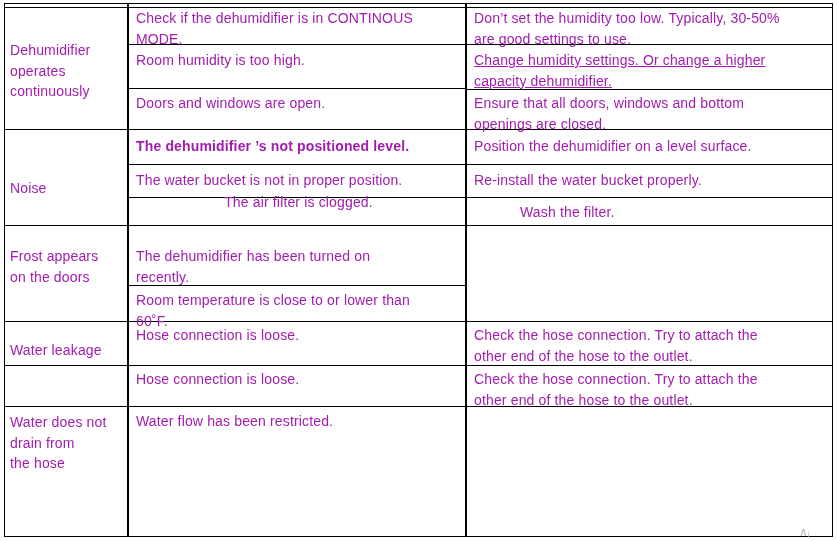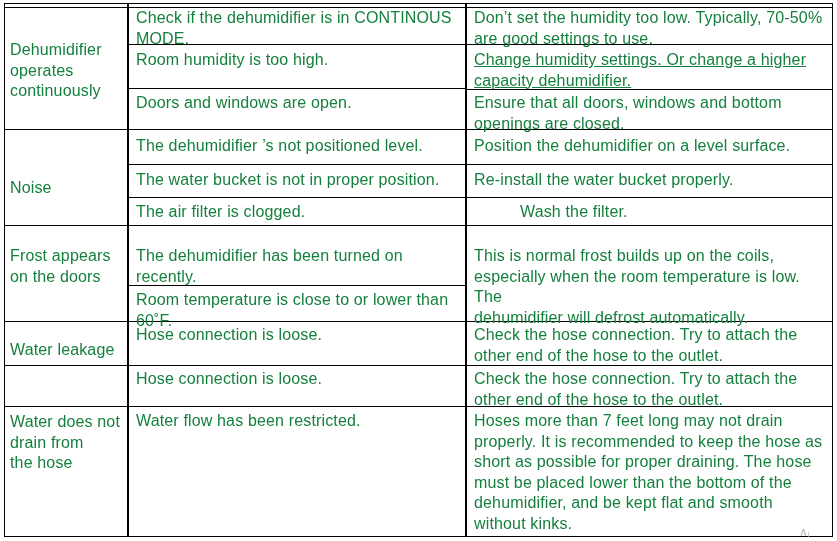--- a/index.html
+++ b/index.html
@@ -57,24 +57,24 @@
   .hrule {
     position: absolute;
     height: 1.2px;
     background: #000;
   }
 
   
   .cell {
     position: absolute;
     box-sizing: border-box;
-    font-size: 16px;
+    font-size: 14px;
     line-height: 20.5px;
     letter-spacing: 0.15px;
-    color: #15803d;
+    color: #a21caf;
     white-space: pre-line;
   }
   .cell.col-problem {
     left: 10px;
     width: 116px;
     padding: 0;
   }
   .cell.col-cause {
     left: 136px;
     width: 325px;
@@ -133,56 +133,47 @@
   <div class="cell col-problem" style="top:340px;">Water leakage</div>
   <div class="cell col-problem" style="top:412px;">Water does not
 drain from
 the hose</div>
 
   <div class="cell col-cause" style="top:8px;">Check if the dehumidifier  is in CONTINOUS
 MODE.</div>
   <div class="cell col-cause" style="top:50px;">Room humidity  is too high.</div>
   <div class="cell col-cause" style="top:93px;">Doors and windows are open.</div>
 
-  <div class="cell col-cause" style="top:136px;">The dehumidifier ’s not positioned  level.</div>
+  <div class="cell col-cause" style="top:136px;font-weight:bold;">The dehumidifier ’s not positioned  level.</div>
   <div class="cell col-cause" style="top:170px;">The water bucket is not in proper  position.</div>
-  <div class="cell col-cause" style="top:202px;">The air filter  is clogged.</div>
+  <div class="cell col-cause" style="top:192px;text-align:center;">The air filter  is clogged.</div>
 
   <div class="cell col-cause" style="top:246px;">The dehumidifier  has been turned on
 recently.</div>
   <div class="cell col-cause" style="top:290px;">Room temperature  is close to or lower than
 60˚F.</div>
 
   <div class="cell col-cause" style="top:325px;">Hose connection is loose.</div>
 
   <div class="cell col-cause" style="top:369px;">Hose connection is loose.</div>
   <div class="cell col-cause" style="top:411px;">Water flow has been restricted.</div>
 
-  <div class="cell col-solution" style="top:8px;">Don’t set the humidity  too low. Typically, 70-50%
+  <div class="cell col-solution" style="top:8px;">Don’t set the humidity  too low. Typically, 30-50%
 are good  settings to use.</div>
   <div class="cell col-solution" style="top:50px;text-decoration:underline;">Change humidity  settings. Or change a higher
 capacity dehumidifier.</div>
   <div class="cell col-solution" style="top:93px;">Ensure that all doors, windows and bottom
 openings are closed.</div>
 
   <div class="cell col-solution" style="top:136px;">Position the dehumidifier  on a level surface.</div>
   <div class="cell col-solution" style="top:170px;">Re-install the water bucket properly.</div>
   <div class="cell col-solution" style="top:202px;margin-left:46px;">Wash the filter.</div>
 
-  <div class="cell col-solution" style="top:246px;">This is normal frost builds up on the coils,
-especially when the room  temperature  is low. The
-dehumidifier  will defrost automatically.</div>
 
   <div class="cell col-solution" style="top:325px;">Check the hose connection. Try to attach the
 other end of the hose to the outlet.</div>
 
   <div class="cell col-solution" style="top:369px;">Check the hose connection. Try to attach the
 other end of the hose to the outlet.</div>
-  <div class="cell col-solution" style="top:411px;">Hoses more than 7 feet long may not drain
-properly.  It is recommended to keep the hose as
-short as possible for proper  draining. The hose
-must be placed lower than the bottom  of the
-dehumidifier,  and be kept flat and smooth
-without  kinks.</div>
 
   <div class="artifact">∧ₗ</div>
 
 </div>
 
 </body></html>

